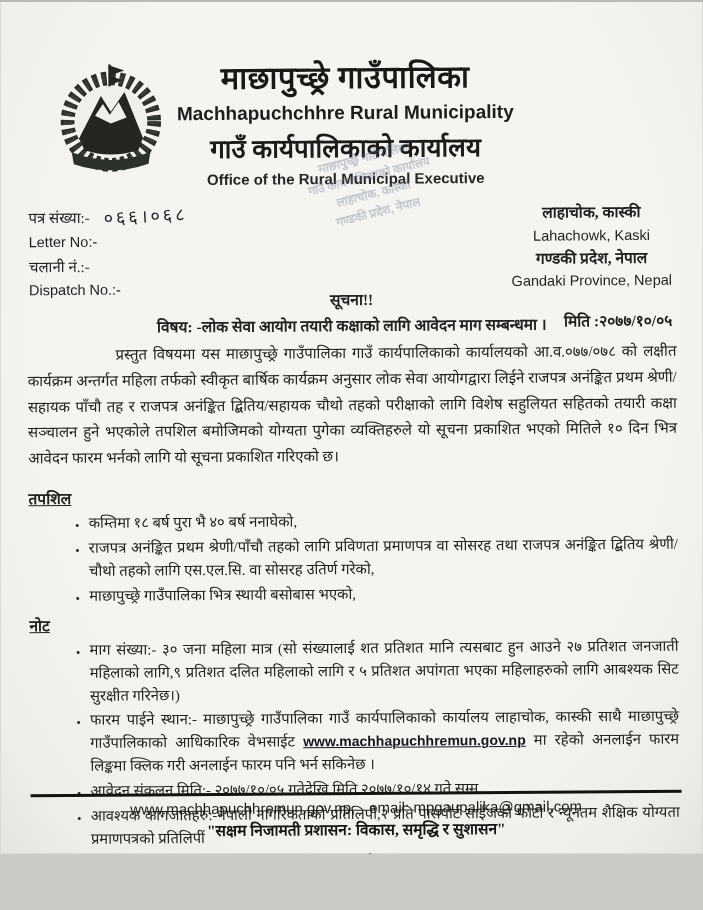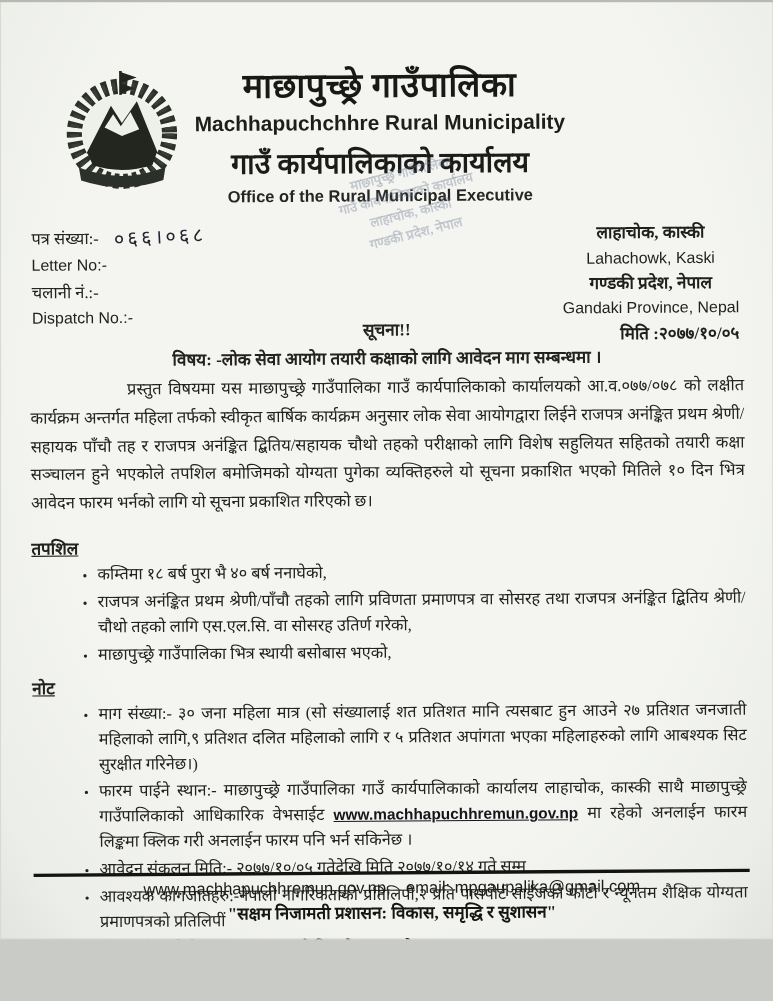--- a/index.html
+++ b/index.html
@@ -32,21 +32,21 @@
 
   
   .meta-left{position:absolute;left:30px;top:200px;font-size:14.5px;line-height:1.62;font-family:"Liberation Sans","DejaVu Sans",sans-serif;color:#222;}
   .meta-left .np{font-family:"Liberation Serif","DejaVu Serif",serif;font-size:15px;}
   .hand-number{
     display:inline-block;margin-left:10px;font-size:18px;letter-spacing:3px;
     color:#23242e;transform:rotate(-2.5deg);font-family:"DejaVu Sans","Liberation Sans",sans-serif;
   }
   .meta-right{position:absolute;right:30px;top:202px;text-align:center;font-size:14.5px;line-height:1.52;font-family:"Liberation Sans","DejaVu Sans",sans-serif;color:#1f1f1d;}
   .meta-right .np{font-family:"Liberation Serif","DejaVu Serif",serif;font-size:15.5px;font-weight:bold;}
-  .meta-right .date{text-align:right;font-family:"Liberation Serif","DejaVu Serif",serif;font-size:15.5px;font-weight:bold;margin-top:1px;}
+  .meta-right .date{text-align:right;font-family:"Liberation Serif","DejaVu Serif",serif;font-size:15.5px;font-weight:bold;margin-top:18px;}
 
   
   .main{position:absolute;left:28px;right:26px;top:288px;font-size:15px;color:#232220;}
   .notice-title{text-align:center;font-weight:bold;font-size:15.5px;}
   .subject{text-align:center;font-weight:bold;font-size:15.5px;margin-top:4px;}
   .para{margin-top:5px;line-height:1.72;text-align:justify;text-indent:88px;}
   .section-heading{font-weight:bold;text-decoration:underline;font-size:15.5px;margin-top:6px;}
   ul.blist{margin:3px 0 0 0;padding:0 0 0 60px;}
   ul.blist li{line-height:1.55;text-align:justify;margin:0 0 2px 0;font-size:14.8px;}
   ul.blist li::marker{font-size:11px;}

